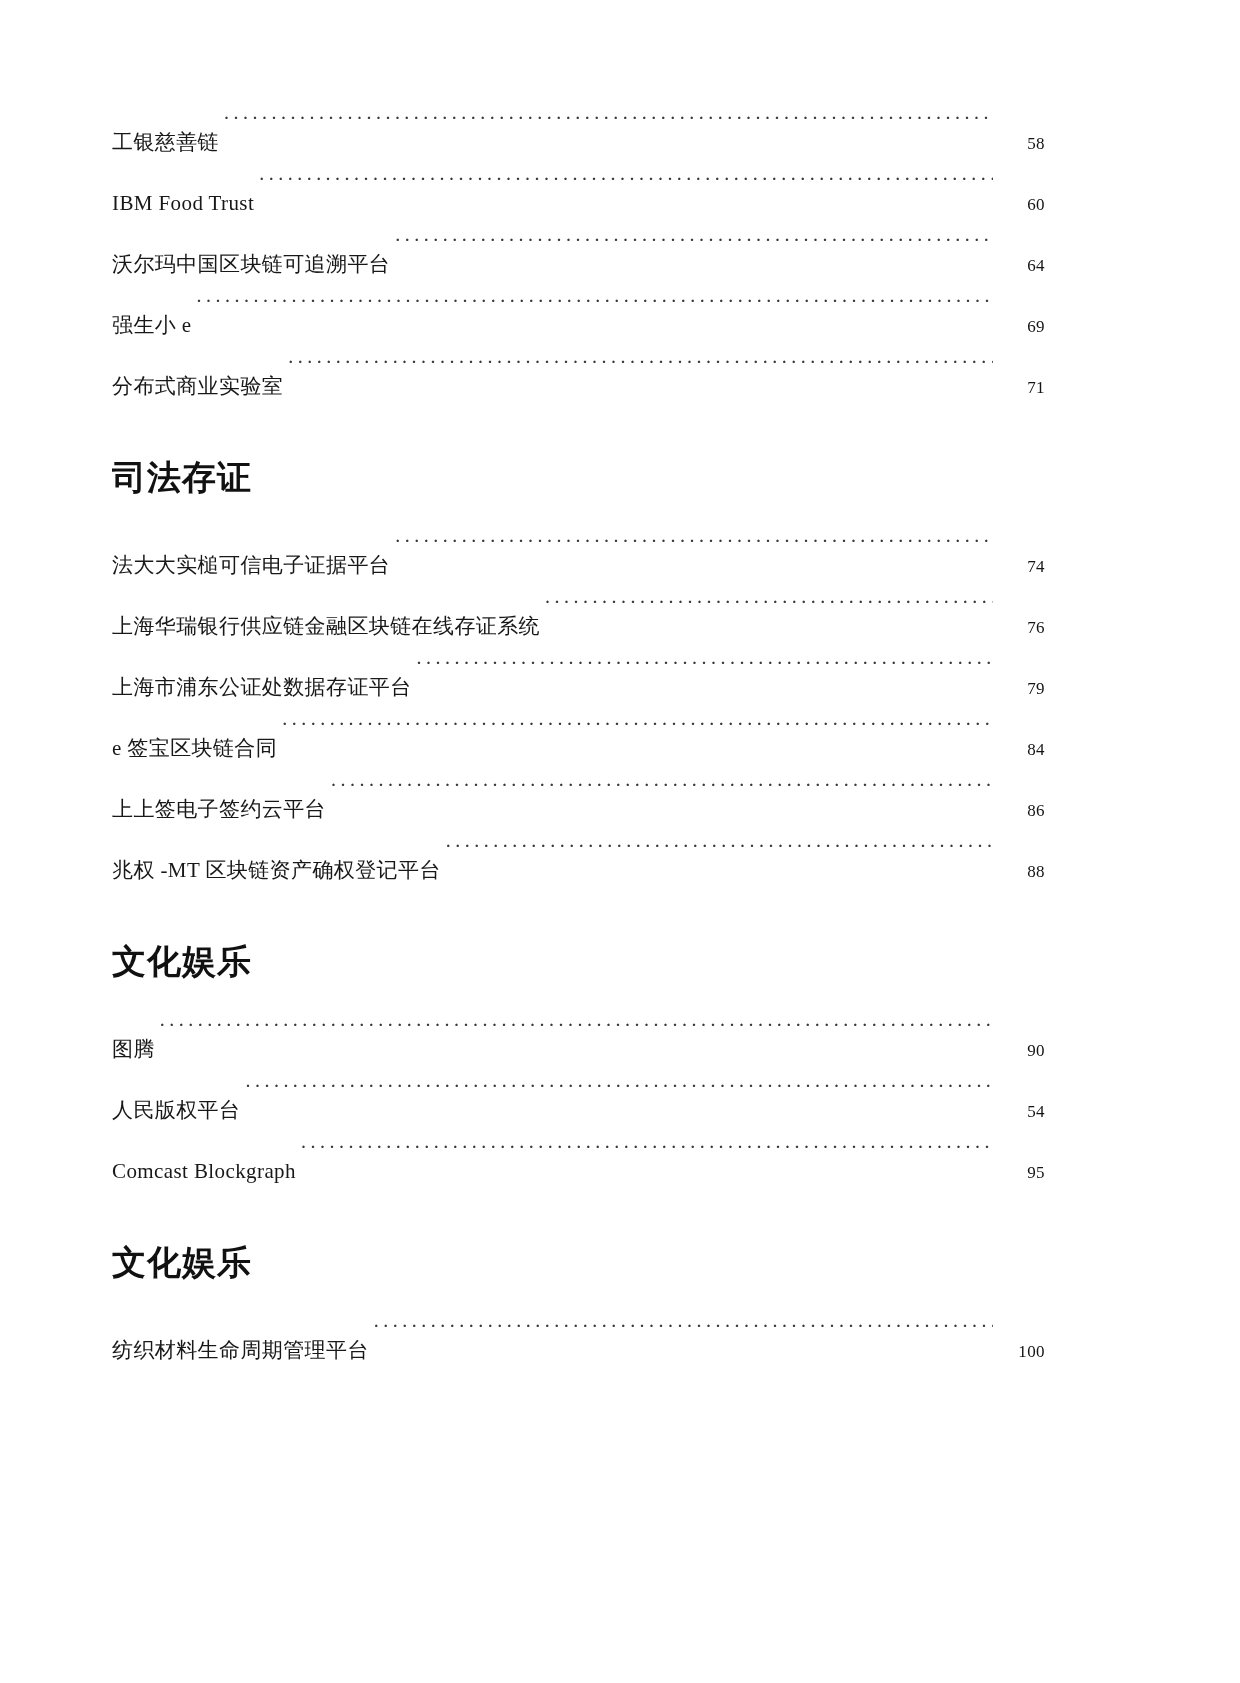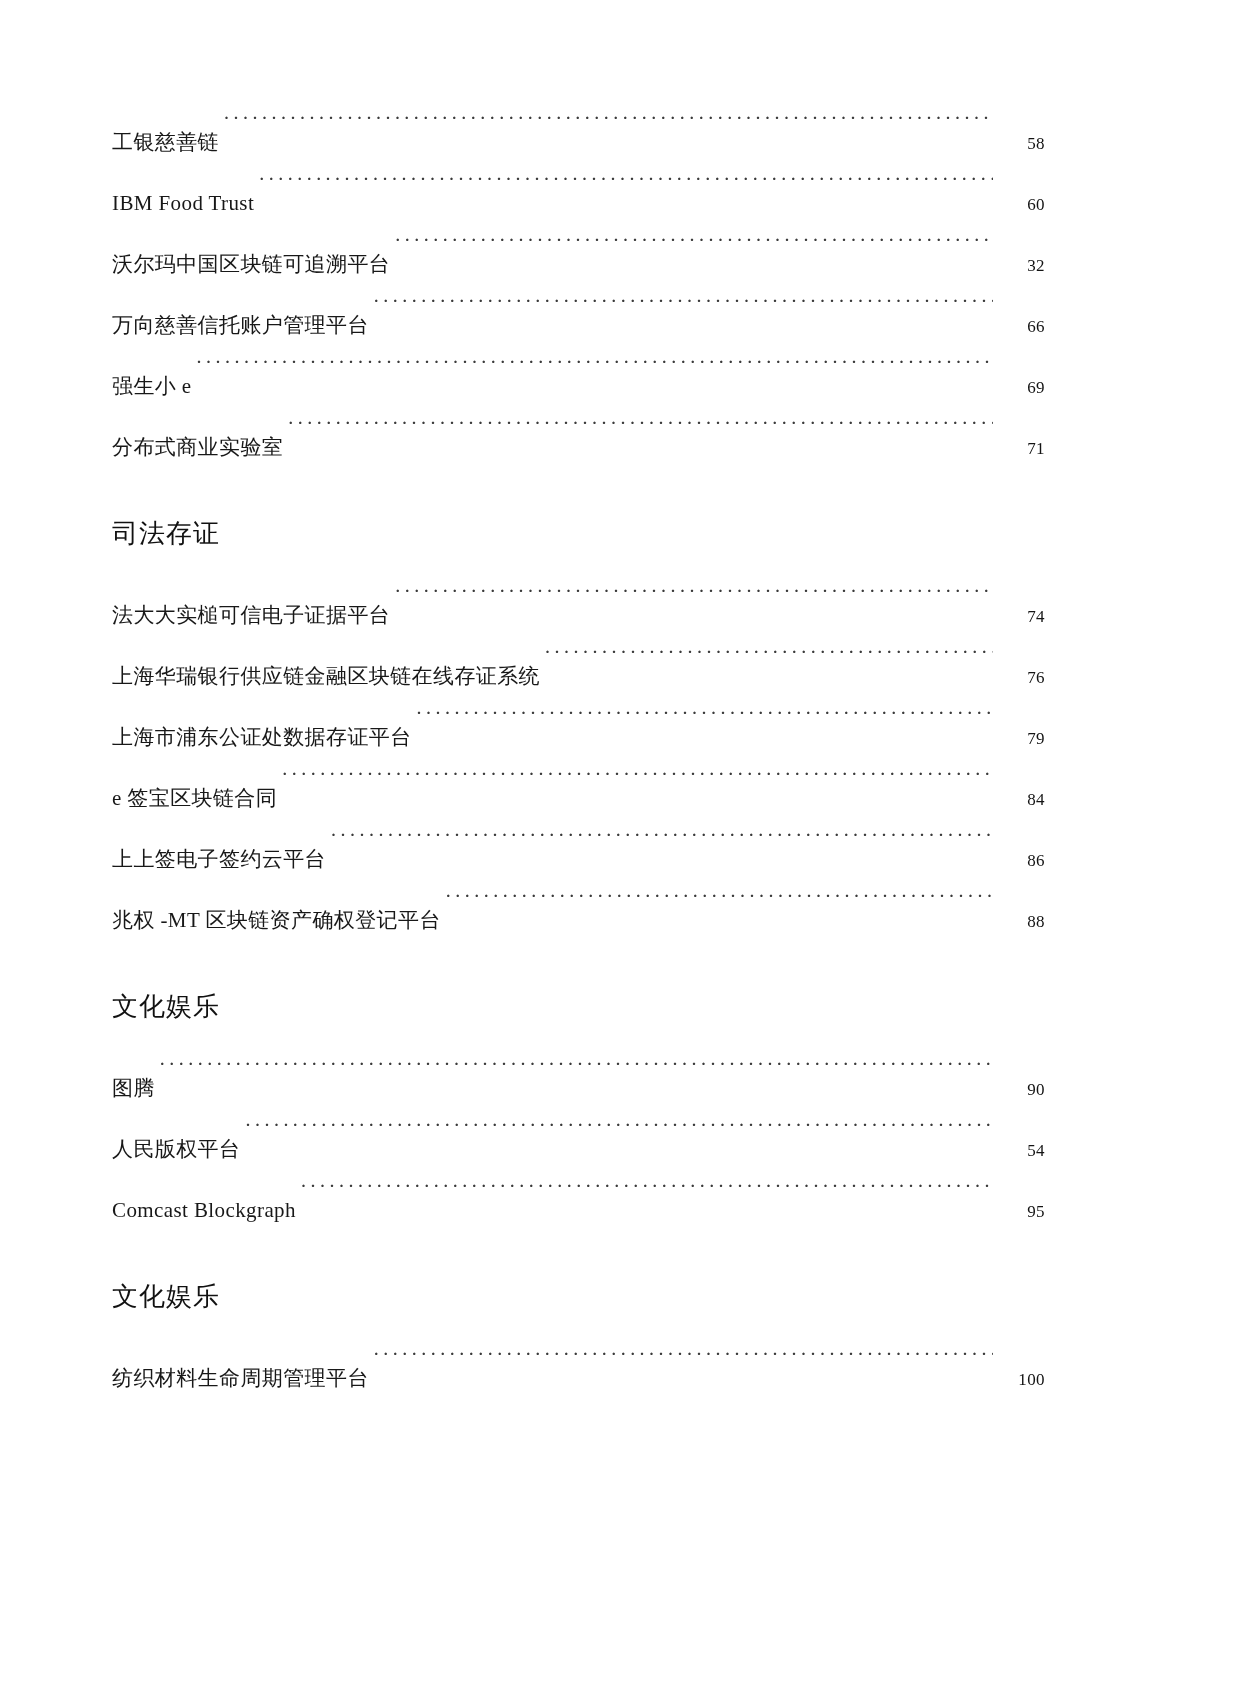--- a/index.html
+++ b/index.html
@@ -25,22 +25,22 @@
     padding: 88px 195px 8px 112px;
   }
   .toc {
     width: 100%;
   }
   .section {
     margin: 0;
   }
   .section-title {
     font-family: "Liberation Sans", "DejaVu Sans", sans-serif;
-    font-weight: normal;
-    font-size: 26px;
+    font-weight: bold;
+    font-size: 34px;
     letter-spacing: 1px;
     color: #111111;
     margin: 4px 0 10px 0;
     padding: 0;
   }
   .section + .section {
     margin-top: 62px;
   }
   .entry {
     display: flex;
@@ -101,26 +101,21 @@
         <span class="entry-page">58</span>
       </div>
       <div class="entry">
         <span class="entry-label">IBM Food Trust</span>
         <span class="entry-dots"></span>
         <span class="entry-page">60</span>
       </div>
       <div class="entry">
         <span class="entry-label">沃尔玛中国区块链可追溯平台</span>
         <span class="entry-dots"></span>
-        <span class="entry-page">32</span>
-      </div>
-      <div class="entry">
-        <span class="entry-label">万向慈善信托账户管理平台</span>
-        <span class="entry-dots"></span>
-        <span class="entry-page">66</span>
+        <span class="entry-page">64</span>
       </div>
       <div class="entry">
         <span class="entry-label">强生小 e</span>
         <span class="entry-dots"></span>
         <span class="entry-page">69</span>
       </div>
       <div class="entry">
         <span class="entry-label">分布式商业实验室</span>
         <span class="entry-dots"></span>
         <span class="entry-page">71</span>

